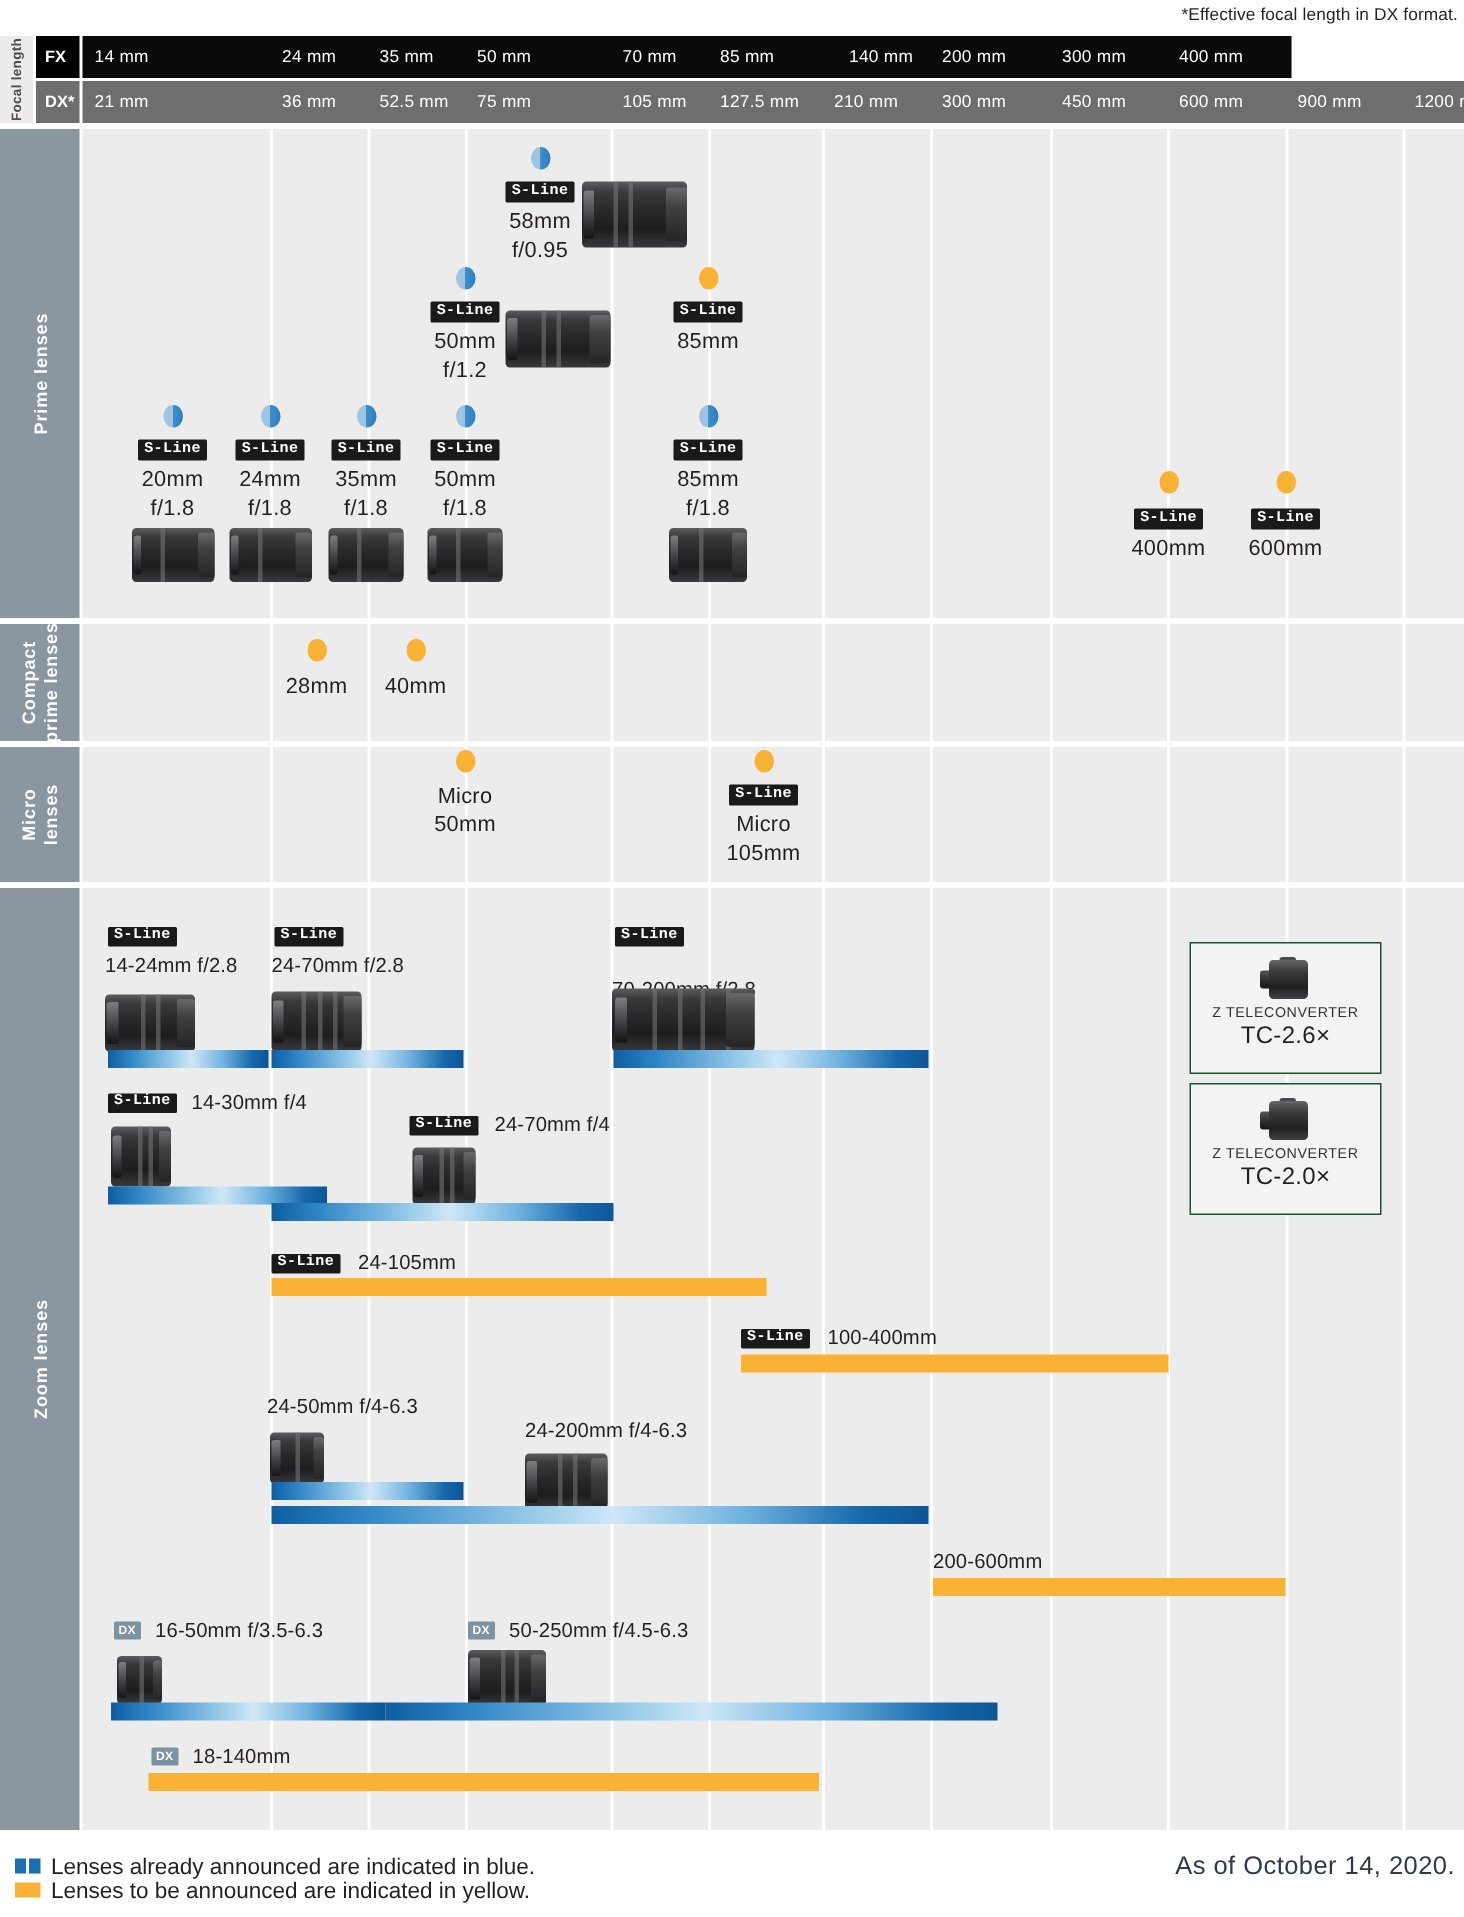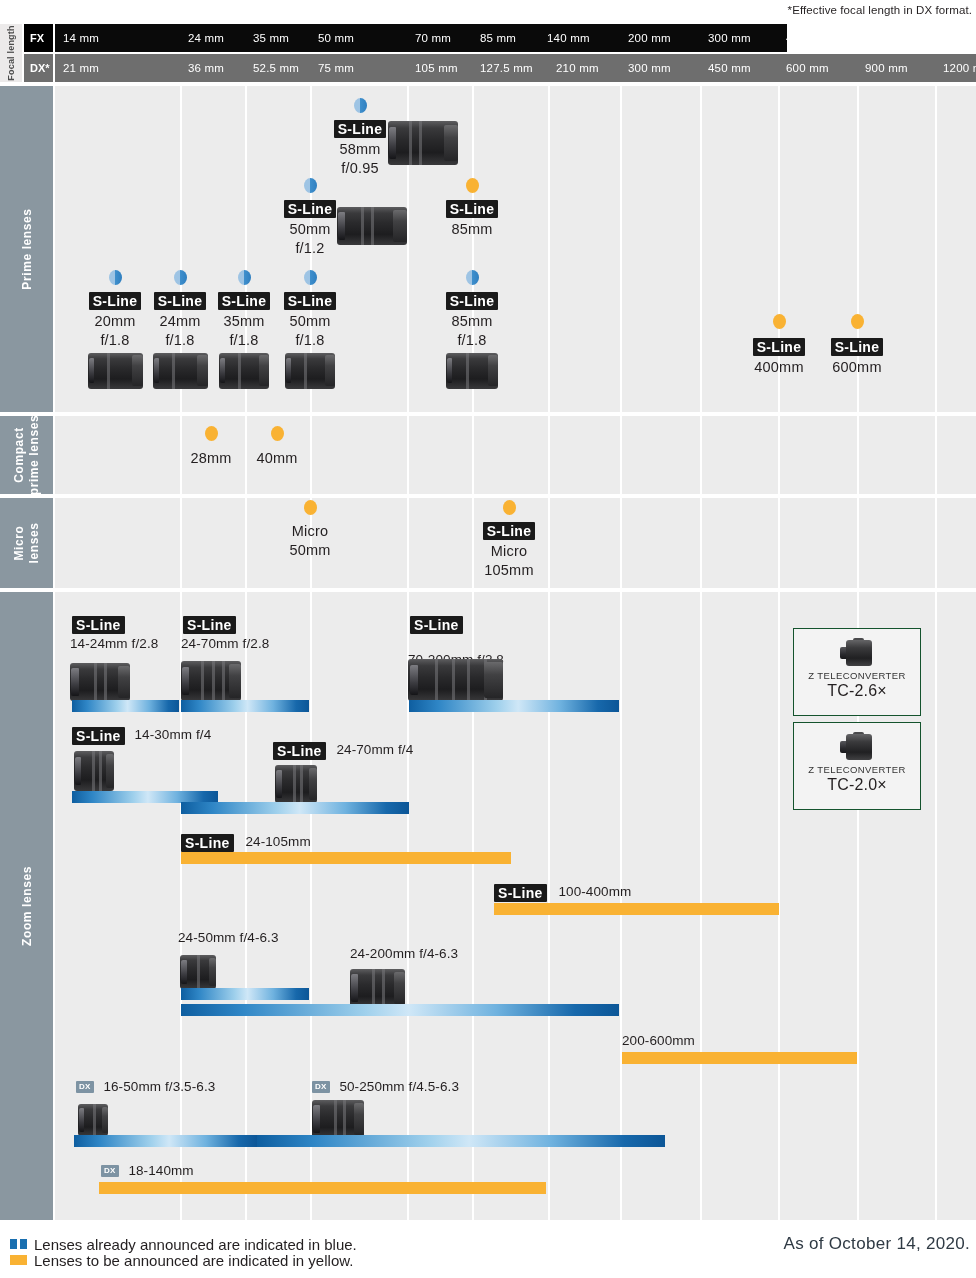--- a/index.html
+++ b/index.html
@@ -35,21 +35,21 @@
   #hdr-fxlbl{
     position:absolute;left:24px;top:24px;width:29px;height:28px;
     background:#000;color:#fff;font-size:11px;font-weight:bold;
     display:flex;align-items:center;padding-left:6px;box-sizing:border-box;
   }
   #hdr-dxlbl{
     position:absolute;left:24px;top:54px;width:29px;height:28px;
     background:#6e6e6e;color:#fff;font-size:11px;font-weight:bold;
     display:flex;align-items:center;padding-left:6px;box-sizing:border-box;
   }
-  #row-fx{position:absolute;left:55px;top:24px;width:732px;height:28px;background:#0a0a0a;}
+  #row-fx{position:absolute;left:55px;top:24px;width:806px;height:28px;background:#0a0a0a;}
   #row-dx{position:absolute;left:55px;top:54px;width:921px;height:28px;background:#6e6e6e;}
   .fl-cell{
     position:absolute;top:0;height:28px;display:flex;align-items:center;
     color:#ffffff;font-size:11.5px;white-space:nowrap;padding-left:8px;
     box-sizing:border-box;letter-spacing:.2px;
   }
 
   
   .cat{
     position:absolute;left:0;width:53px;background:#8a97a0;
@@ -69,23 +69,23 @@
   
   .dot{
     position:absolute;width:13px;height:15px;border-radius:50%;
   }
   .dot.blue{background:linear-gradient(90deg,#9ec4e4 0%,#9ec4e4 48%,#3f8fcc 48%,#2f7fc0 100%);}
   .dot.yellow{background:#f9b233;}
 
   
   .sline{
     display:inline-block;background:#1a1a1a;color:#ffffff;
-    font-size:14px;font-weight:bold;letter-spacing:.3px;
+    font-size:10px;font-weight:bold;letter-spacing:.3px;
     padding:1.5px 4px 2px 4px;line-height:1;border-radius:1px;
-    vertical-align:middle;white-space:nowrap;
+    vertical-align:middle;white-space:nowrap;font-family:Liberation Mono, monospace;
   }
   .dxbadge{
     display:inline-block;background:#7d93a3;color:#ffffff;
     font-size:8px;font-weight:bold;letter-spacing:.2px;
     padding:2px 3px;line-height:1;border-radius:1px;vertical-align:middle;
   }
 
   
   .prime{position:absolute;text-align:center;}
   .prime .nm{font-size:14.5px;line-height:19px;white-space:nowrap;letter-spacing:.2px;}
@@ -163,21 +163,21 @@
 </div>
 <div id="hdr-fxlbl">FX</div>
 <div id="hdr-dxlbl">DX*</div>
 <div id="row-fx">
     <div class="fl-cell" style="left: 0px; width: 125px;">14 mm</div>
     <div class="fl-cell" style="left: 125px; width: 65px;">24 mm</div>
     <div class="fl-cell" style="left: 190px; width: 65px;">35 mm</div>
     <div class="fl-cell" style="left: 255px; width: 97px;">50 mm</div>
     <div class="fl-cell" style="left: 352px; width: 65px;">70 mm</div>
     <div class="fl-cell" style="left: 417px; width: 76px;">85 mm</div>
-    <div class="fl-cell" style="left: 484px; width: 72px;">140 mm</div>
+    <div class="fl-cell" style="left: 503px; width: 72px;">140 mm</div>
     <div class="fl-cell" style="left: 565px; width: 80px;">200 mm</div>
     <div class="fl-cell" style="left: 645px; width: 78px;">300 mm</div>
     <div class="fl-cell" style="left: 723px; width: 79px;">400 mm</div>
     <div class="fl-cell" style="left: 802px; width: 78px;">600 mm</div>
     <div class="fl-cell" style="left: 880px; width: 41px;">800 mm</div>
   </div>
 <div id="row-dx">
     <div class="fl-cell" style="left: 0px; width: 125px;">21 mm</div>
     <div class="fl-cell" style="left: 125px; width: 65px;">36 mm</div>
     <div class="fl-cell" style="left: 190px; width: 65px;">52.5 mm</div>

